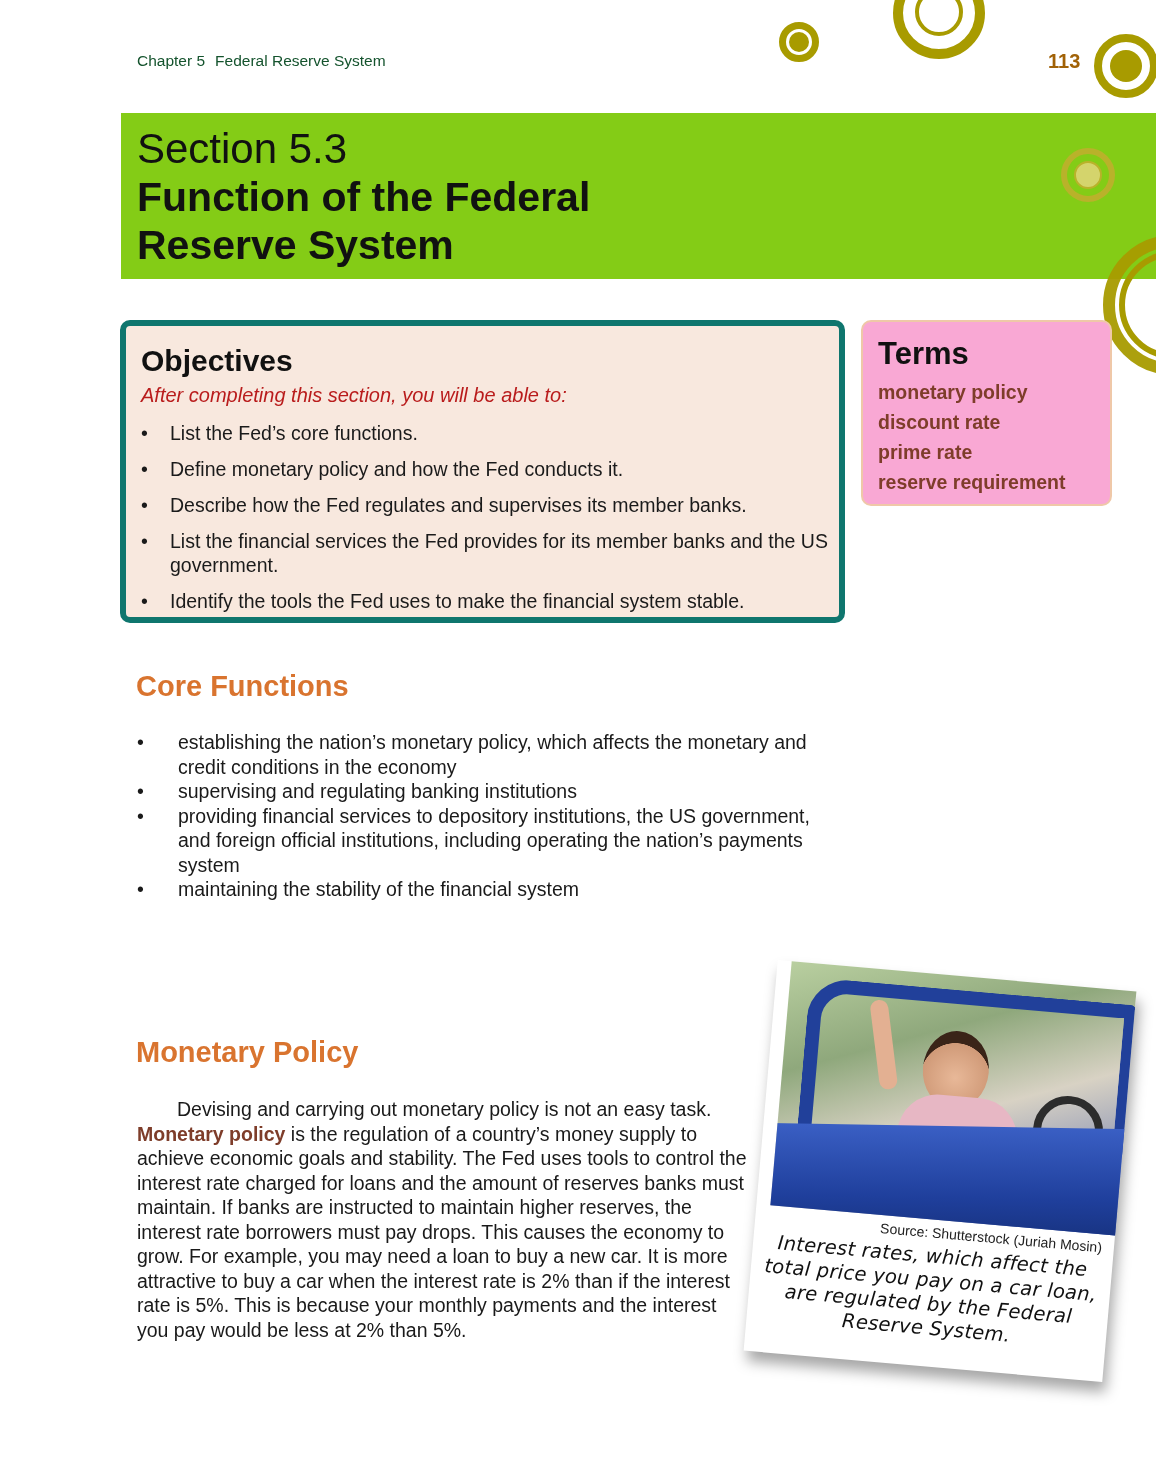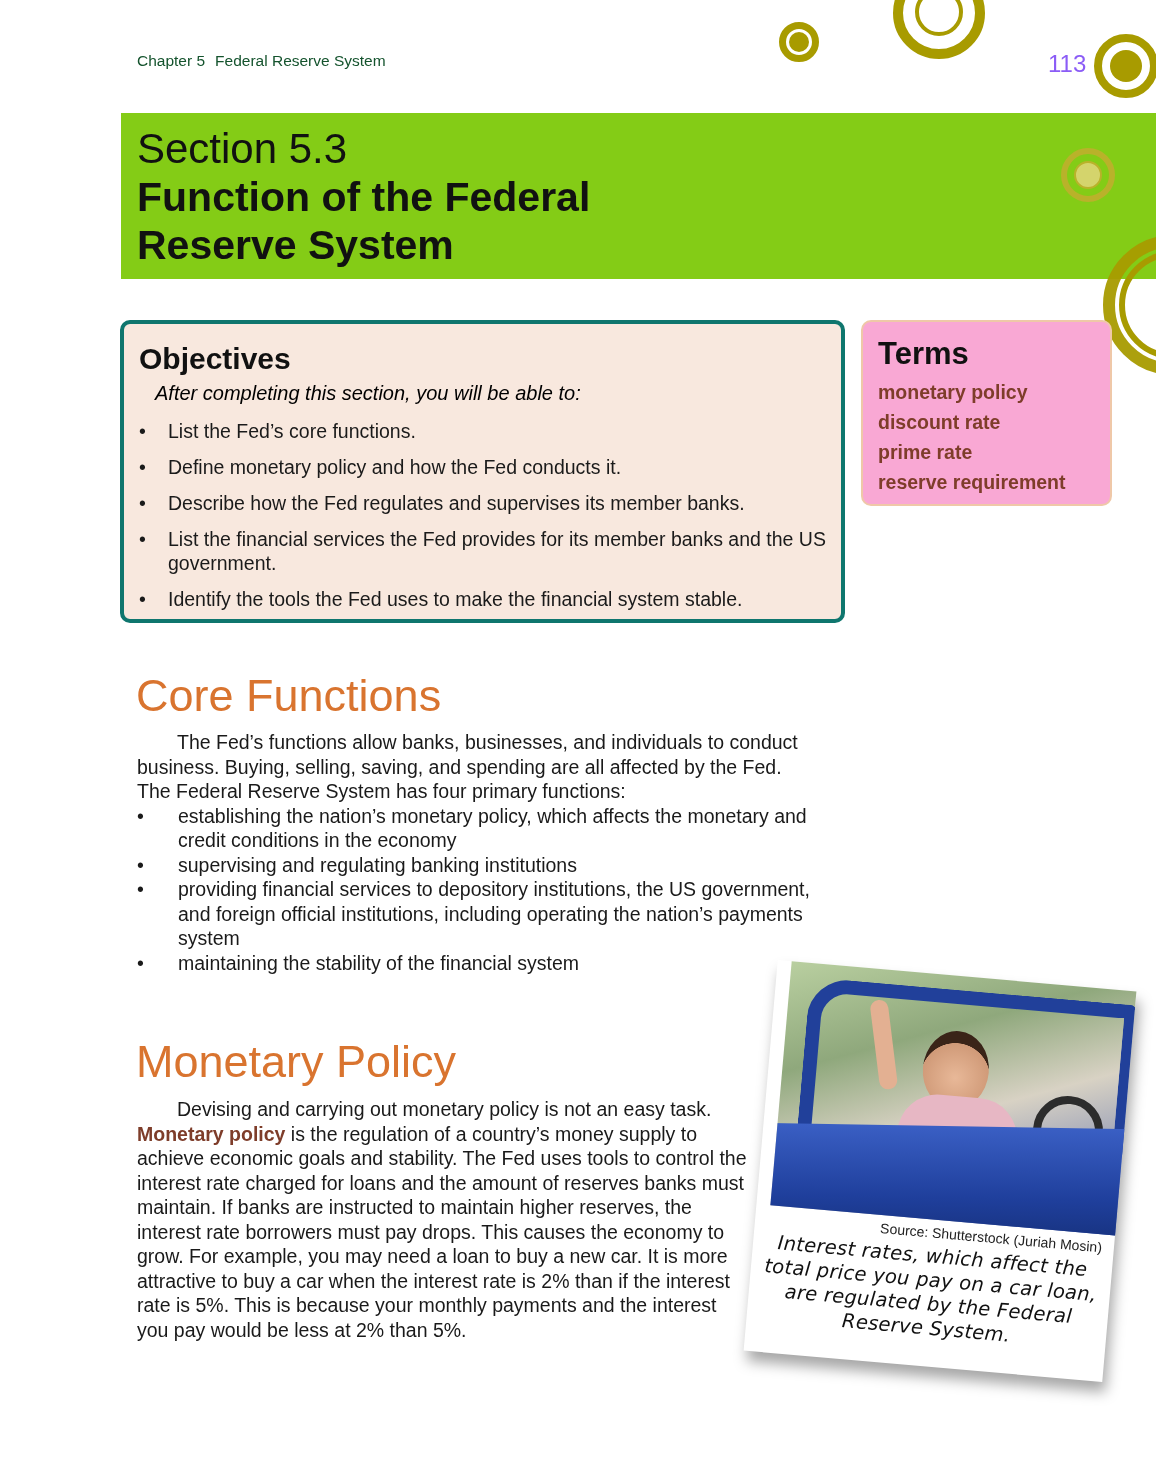--- a/index.html
+++ b/index.html
@@ -1,41 +1,41 @@
 <!DOCTYPE html>
 <html><head>
 <meta charset="utf-8">
 <style>
   * { box-sizing: border-box; margin: 0; padding: 0; }
   html, body { width: 1156px; height: 1479px; background: #ffffff; overflow: hidden; }
   body { position: relative; font-family: "Liberation Sans", sans-serif; color: #1a1a1a; }
 
   .running-head { position: absolute; left: 137px; top: 52px; font-size: 15.5px; color: #14532d; }
   .running-head .gap { display: inline-block; width: 10px; }
-  .page-number { position: absolute; left: 1048px; top: 50px; font-size: 24px; font-weight: normal; color: #8b5cf6; }
+  .page-number { position: absolute; left: 1048px; top: 50px; font-size: 20px; font-weight: bold; color: #a16207; }
 
   .deco { position: absolute; border-radius: 50%; }
 
   .section-band { position: absolute; left: 121px; top: 113px; width: 1035px; height: 166px; background: #84cc16; }
   .section-band .num { position: absolute; left: 16px; top: 12px; font-size: 42px; color: #111; }
   .section-band .title { position: absolute; left: 16px; top: 60px; font-size: 41px; font-weight: bold; color: #111; line-height: 48px; width: 560px; }
 
-  .objectives { position: absolute; left: 120px; top: 320px; width: 725px; height: 303px; background: #f8e8de; border: 4px solid #0f766e; border-radius: 10px; }
+  .objectives { position: absolute; left: 120px; top: 320px; width: 725px; height: 303px; background: #f8e8de; border: 6px solid #0f766e; border-radius: 10px; }
   .objectives h2 { position: absolute; left: 15px; top: 18px; font-size: 30px; font-weight: bold; color: #111; }
-  .objectives .intro { position: absolute; left: 15px; top: 58px; font-size: 20px; font-style: italic; color: #000000; margin-left: 16px; }
+  .objectives .intro { position: absolute; left: 15px; top: 58px; font-size: 20px; font-style: italic; color: #b91c1c; }
   .obj-list { position: absolute; left: 15px; top: 95px; width: 690px; list-style: none; }
   .obj-list li { position: relative; padding-left: 29px; font-size: 19.5px; line-height: 24px; margin-bottom: 12px; color: #1a1a1a; }
   .obj-list li .bullet { position: absolute; left: 0; top: 0; }
 
   .terms { position: absolute; left: 861px; top: 320px; width: 251px; height: 186px; background: #f9a8d4; border: 2px solid #efc8a8; border-radius: 10px; }
   .terms h2 { position: absolute; left: 15px; top: 14px; font-size: 31px; font-weight: bold; color: #111; }
   .terms ul { position: absolute; left: 15px; top: 55px; list-style: none; }
   .terms li { font-size: 19.5px; font-weight: bold; color: #7e3d2a; line-height: 30px; }
 
-  .h-orange { position: absolute; left: 136px; font-size: 45px; color: #d9742f; font-weight: normal; }
+  .h-orange { position: absolute; left: 136px; font-size: 29px; color: #d9742f; font-weight: bold; }
   .body-text { position: absolute; left: 137px; font-size: 19.5px; line-height: 24.5px; color: #1a1a1a; }
   .body-text p { text-indent: 40px; }
   .body-text ul { list-style: none; }
   .body-text li { position: relative; padding-left: 41px; }
   .body-text li .bullet { position: absolute; left: 0; top: 0; }
   .term-inline { color: #7e3d2a; font-weight: bold; }
 
   .photo-card { position: absolute; left: 760px; top: 975px; width: 360px; height: 392px; background: #fff; transform: rotate(5deg); transform-origin: center; box-shadow: 4px 10px 14px rgba(0,0,0,0.35); }
   .photo { position: absolute; left: 14px; top: 0; width: 346px; height: 245px; overflow: hidden;
            background: linear-gradient(160deg, #b9cfa0 0%, #8fa87c 30%, #d8d2c4 55%, #9aa0b8 75%, #2f4ea8 100%); }
@@ -93,21 +93,20 @@
   <ul>
     <li>monetary policy</li>
     <li>discount rate</li>
     <li>prime rate</li>
     <li>reserve requirement</li>
   </ul>
 </div>
 
 <h1 class="h-orange" style="top:670px;">Core Functions</h1>
 <div class="body-text" style="top:730px;width:680px;">
-  <p>The Fed’s functions allow banks, businesses, and individuals to conduct business. Buying, selling, saving, and spending are all affected by the Fed. The Federal Reserve System has four primary functions:</p>
   <ul>
     <li><span class="bullet">•</span><span>establishing the nation’s monetary policy, which affects the monetary and credit conditions in the economy</span></li>
     <li><span class="bullet">•</span><span>supervising and regulating banking institutions</span></li>
     <li><span class="bullet">•</span><span>providing financial services to depository institutions, the US government, and foreign official institutions, including operating the nation’s payments system</span></li>
     <li><span class="bullet">•</span><span>maintaining the stability of the financial system</span></li>
   </ul>
 </div>
 
 <h1 class="h-orange" style="top:1036px;">Monetary Policy</h1>
 <div class="body-text" style="top:1097px;width:615px;">

